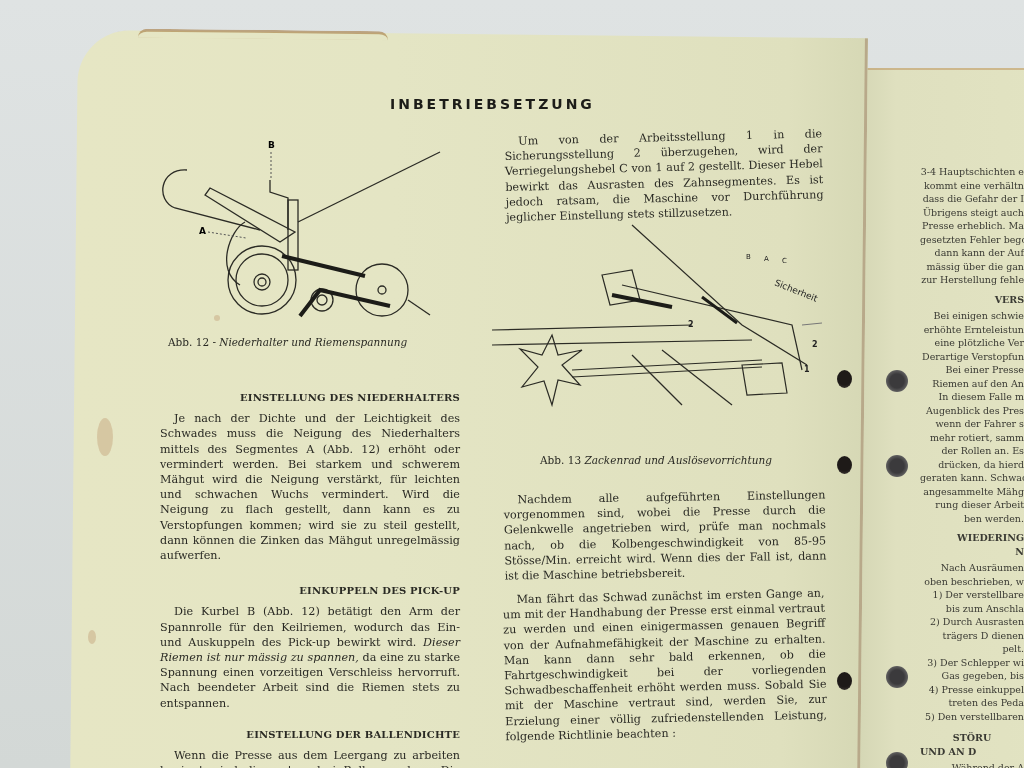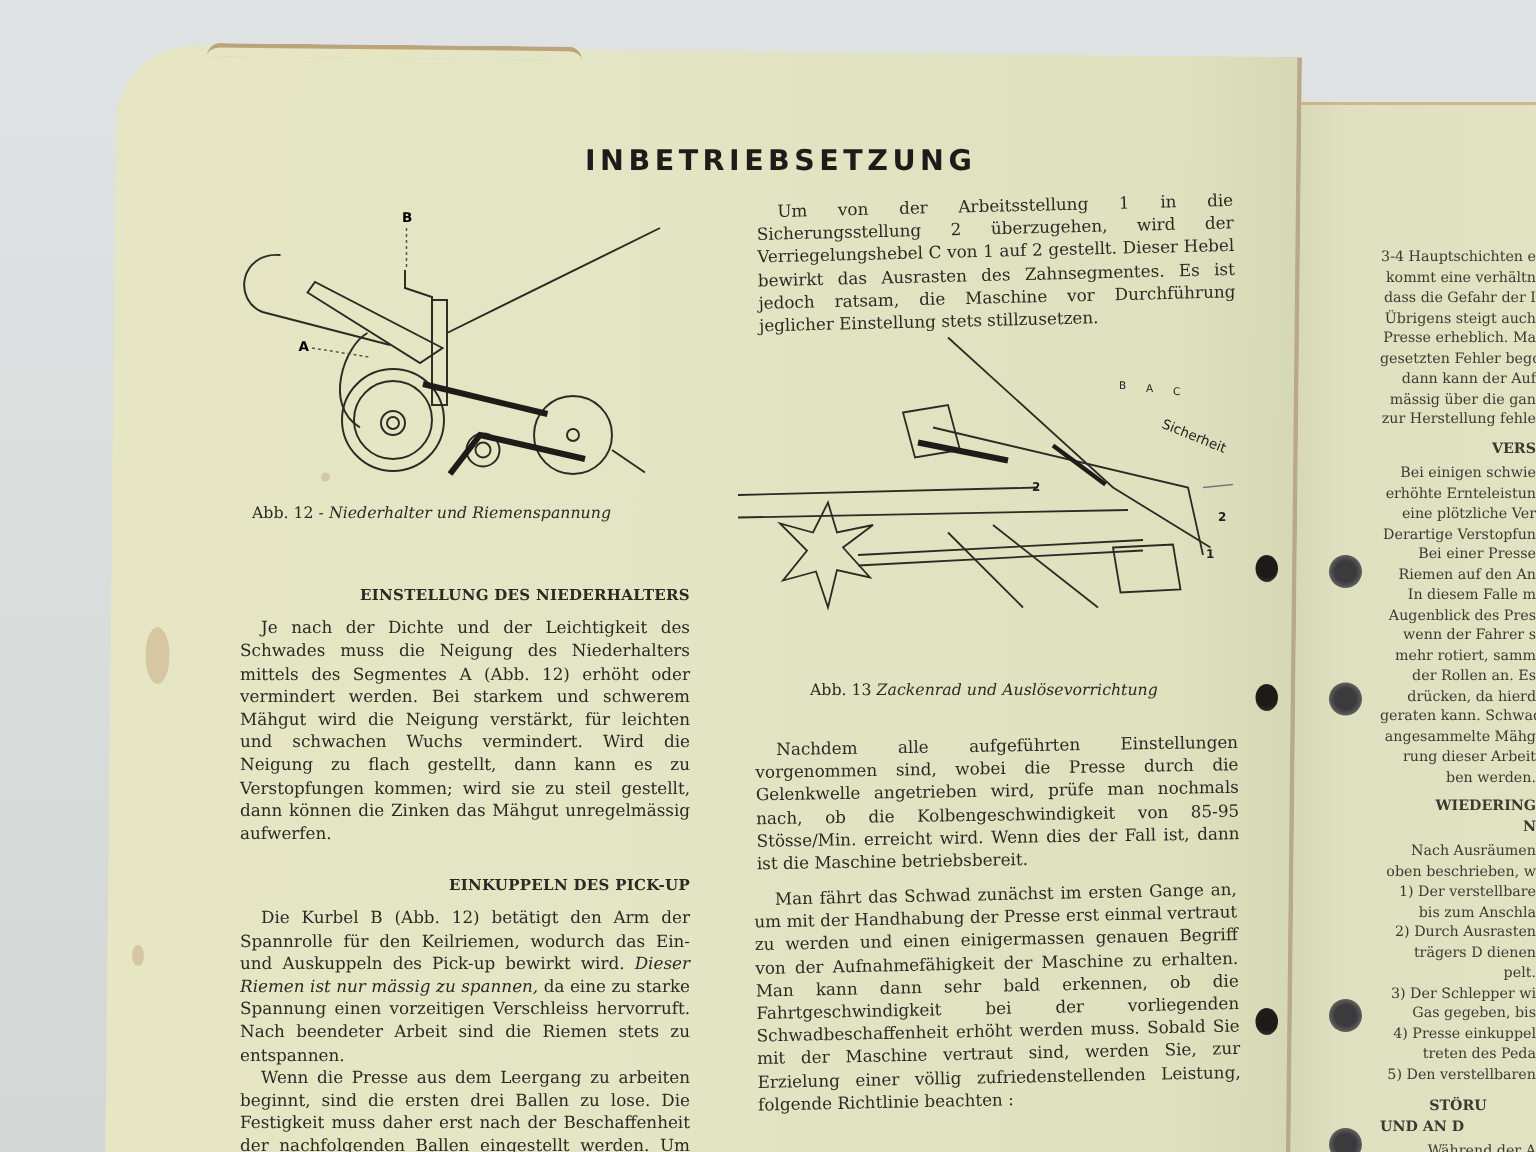--- a/index.html
+++ b/index.html
@@ -5,21 +5,21 @@
   html,body{margin:0;padding:0;}
   body{width:1024px;height:768px;overflow:hidden;background:#d7dcdc;position:relative;font-family:"DejaVu Serif",serif;color:#2a2a24;}
   .backdrop{position:absolute;inset:0;background:linear-gradient(180deg,#dfe3e3 0%,#d3d8d6 100%);}
   .page-left{position:absolute;left:78px;top:30px;width:790px;height:780px;background:linear-gradient(90deg,#e6e6c4 0%,#e4e5c4 40%,#dfe0be 90%,#d6d8b5 100%);border-radius:52px 0 0 0;transform:rotate(0.6deg);transform-origin:left top;box-shadow:-3px 0 0 #b8a98a inset;}
   .page-left:before{content:"";position:absolute;left:60px;top:-2px;width:250px;height:6px;border-top:3px solid #a57a40;border-radius:40px 40px 0 0;opacity:.6;}
   .page-right{position:absolute;left:855px;top:68px;width:200px;height:720px;background:linear-gradient(90deg,#d4d6b4 0%,#dfe0bf 20%,#e2e3c2 100%);border-left:1px solid #c9c9a7;}
   .page-right:before{content:"";position:absolute;left:0;top:0;width:170px;height:3px;border-top:2px solid #b98d57;opacity:.5;}
   .stain{position:absolute;border-radius:50%;background:#c4a27a;opacity:.45;}
   .hole{position:absolute;width:15px;height:18px;border-radius:50%;background:radial-gradient(circle at 50% 45%,#1e1a18 55%,#4a4440 100%);}
   .hole.big{width:22px;height:22px;background:radial-gradient(circle at 50% 50%,#3b3a3c 45%,#8c8c8a 100%);}
-  .title{position:absolute;left:390px;top:96px;font-family:"DejaVu Sans",sans-serif;font-weight:bold;font-size:19px;letter-spacing:3px;color:#1c1c18;}
+  .title{position:absolute;left:390px;top:96px;font-family:"DejaVu Sans",sans-serif;font-weight:bold;font-size:14px;letter-spacing:3px;color:#1c1c18;}
   .col{position:absolute;font-size:11.2px;line-height:15.2px;text-align:justify;}
   .col p{margin:0;text-indent:14px;}
   .col em{font-style:italic;}
   .h{font-weight:bold;text-align:right;font-size:10px;margin:0 0 6px 0;letter-spacing:.2px;}
   .caption{font-style:italic;font-size:10.5px;text-align:left;}
   .caption b{font-style:normal;font-weight:normal;}
   .rot{transform:rotate(-1.4deg);transform-origin:left top;}
   .rightcol{position:absolute;left:920px;font-size:9.5px;line-height:13.5px;color:#3a3a33;white-space:nowrap;overflow:hidden;}
   .rightcol p{margin:0;text-align:right;}
   .rh{font-weight:bold;font-size:9.5px;}
@@ -77,20 +77,21 @@
 <div class="caption" style="position:absolute;left:168px;top:336px;width:260px;">
   <b>Abb. 12 -</b>
   <span>Niederhalter und Riemenspannung</span>
 </div>
 
 <div class="col" style="left:160px;top:390px;width:300px;">
   <div class="h">EINSTELLUNG DES NIEDERHALTERS</div>
   <p>Je nach der Dichte und der Leichtigkeit des Schwades muss die Neigung des Niederhalters mittels des Segmentes A (Abb. 12) erhöht oder vermindert werden. Bei starkem und schwerem Mähgut wird die Neigung verstärkt, für leichten und schwachen Wuchs vermindert. Wird die Neigung zu flach gestellt, dann kann es zu Verstopfungen kommen; wird sie zu steil gestellt, dann können die Zinken das Mähgut unregelmässig aufwerfen.</p>
   <div class="h" style="margin-top:20px;">EINKUPPELN DES PICK-UP</div>
   <p><span>Die Kurbel B (Abb. 12) betätigt den Arm der Spannrolle für den Keilriemen, wodurch das Ein- und Auskuppeln des Pick-up bewirkt wird.</span> <em>Dieser Riemen ist nur mässig zu spannen,</em> <span>da eine zu starke Spannung einen vorzeitigen Verschleiss hervorruft. Nach beendeter Arbeit sind die Riemen stets zu entspannen.</span></p>
+  <div class="h" style="margin-top:16px;">EINSTELLUNG DER BALLENDICHTE</div>
   <p>Wenn die Presse aus dem Leergang zu arbeiten beginnt, sind die ersten drei Ballen zu lose. Die Festigkeit muss daher erst nach der Beschaffenheit der nachfolgenden Ballen eingestellt werden. Um die Ballendichte zu verstärken, wird der verstellbare Pressboden ein wenig angehoben, indem die unter dem Boden an der Pressenrückseite befindliche Verstellkurbel gedreht wird.</p>
 </div>
 
 <div class="col rot" style="left:504px;top:134px;width:318px;">
   <p>Um von der Arbeitsstellung 1 in die Sicherungsstellung 2 überzugehen, wird der Verriegelungshebel C von 1 auf 2 gestellt. Dieser Hebel bewirkt das Ausrasten des Zahnsegmentes. Es ist jedoch ratsam, die Maschine vor Durchführung jeglicher Einstellung stets stillzusetzen.</p>
 </div>
 
 <svg style="left:492px;top:215px;" width="340" height="230" viewBox="0 0 340 230">
   <g fill="none" stroke="#2b2b25" stroke-width="1.2">
     <path d="M140 10 L 250 110 L 315 150"></path>

